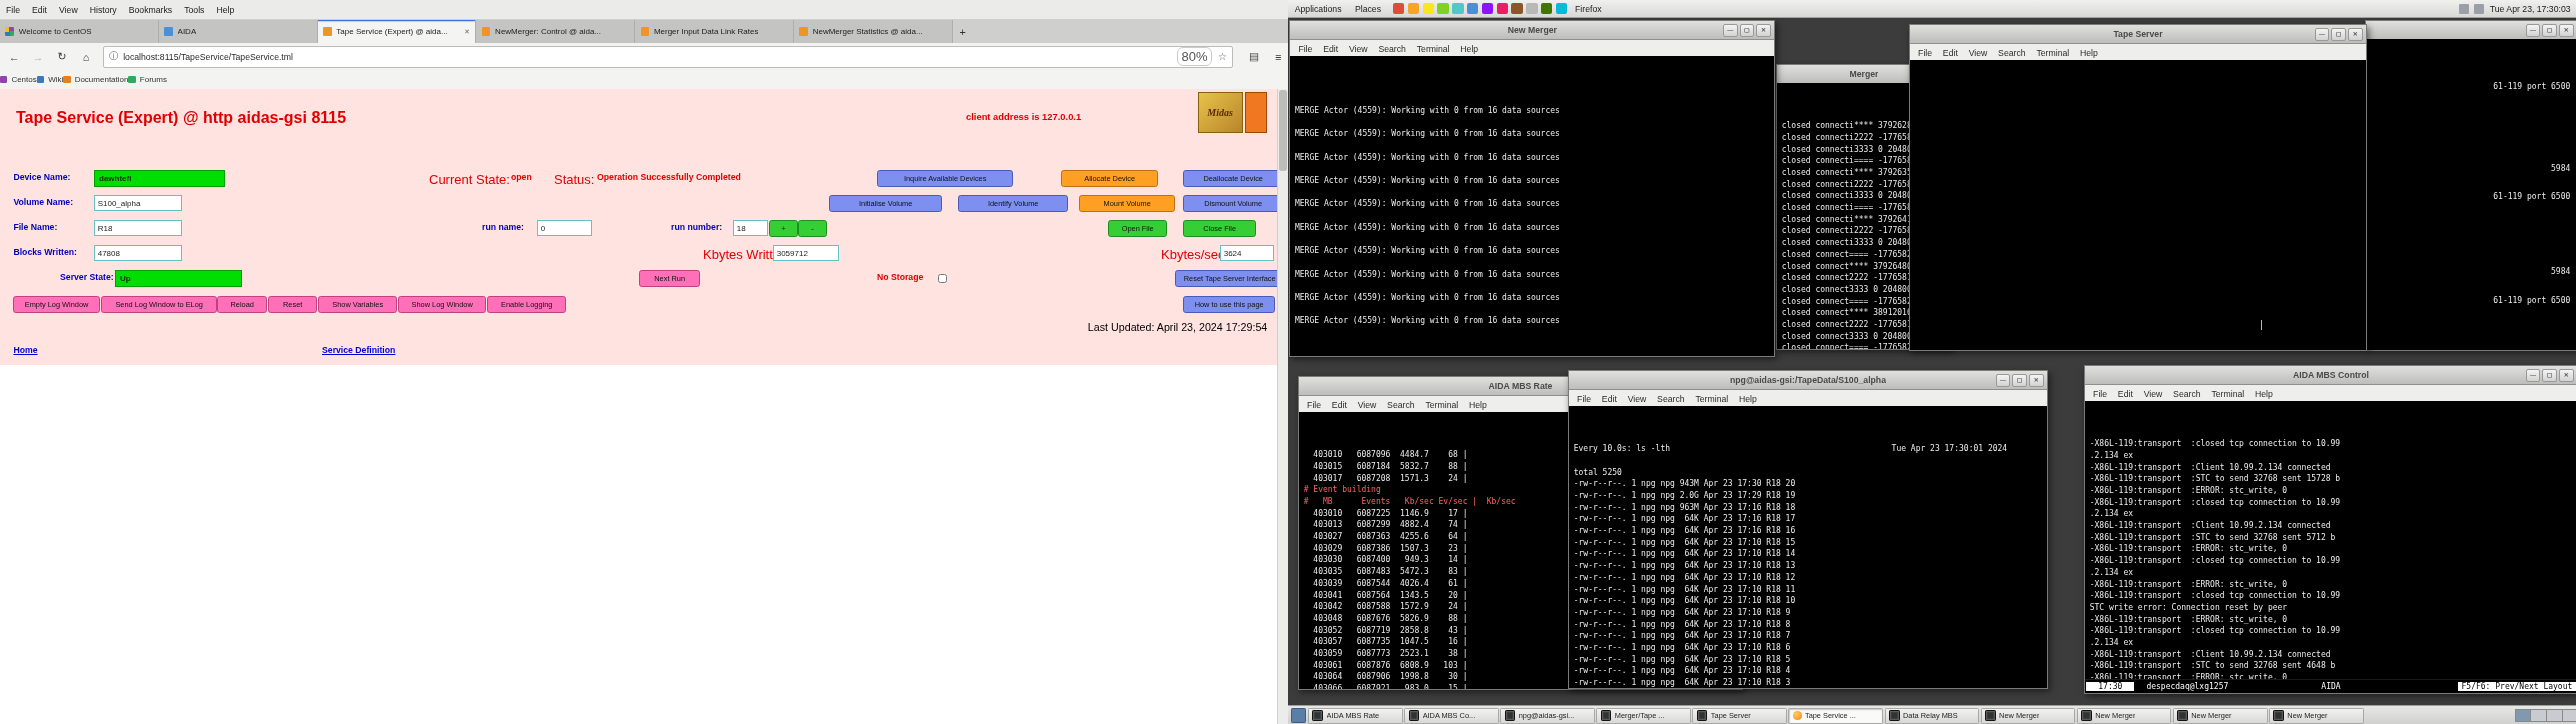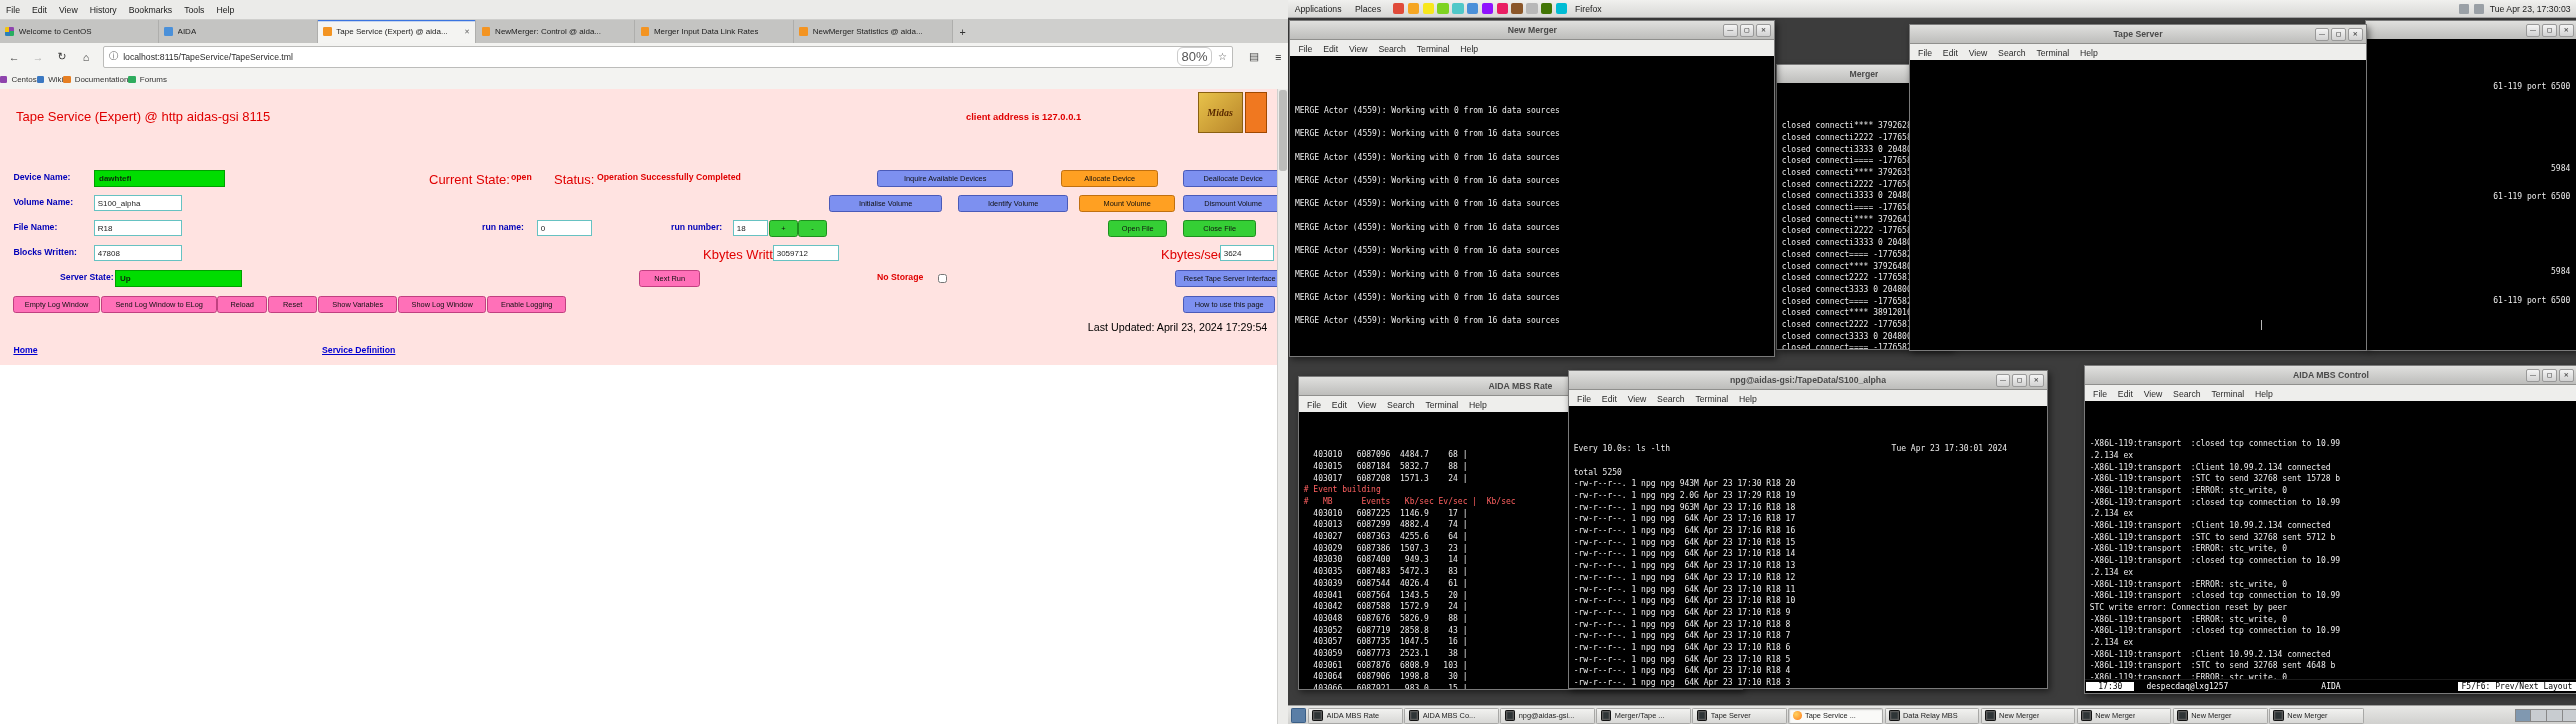--- a/index.html
+++ b/index.html
@@ -36,21 +36,21 @@
   .bm-c2 .bm-icon{background:#3a78c2}
   .bm-c3 .bm-icon{background:#e67e22}
   .bm-c4 .bm-icon{background:#2eac5e}
 
   
   #page{position:absolute;top:89px;left:0;right:10px;bottom:0;background:#ffffff;overflow:hidden}
   #page-scroll{position:absolute;top:89px;right:0;width:10px;bottom:0;background:#ececea;border-left:0.7px solid #d0d0ce}
   #page-scroll .thumb{position:absolute;top:1.3px;left:1.3px;right:1.3px;height:81px;background:#bdbdbb;border-radius:2.7px}
   #page-pink{position:absolute;top:0;left:0;width:100%;height:276px;background:#ffe3e1}
   #page-pink > *{position:absolute}
-  .pg-title{font-size:13px;font-weight:normal;color:#e00000;white-space:nowrap}
+  .pg-title{font-size:16px;font-weight:bold;color:#e00000;white-space:nowrap}
   .client{font-size:9.4px;font-weight:bold;color:#e00000;white-space:nowrap}
   .lbl{font-size:8.7px;font-weight:bold;color:#0000b8;white-space:nowrap}
   .rlbl{font-size:13px;color:#e00000;white-space:nowrap}
   .rbold{font-size:8.7px;font-weight:bold;color:#e00000;white-space:nowrap}
   .inp{height:14px;border:0.7px solid #66c2c2;background:#fff;font-size:8px;padding:0 2.7px;font-family:"Liberation Sans",sans-serif;color:#222}
   .sel{height:14.8px;background:#00dd00;border:0.7px solid #00a000;font-size:8px;font-weight:bold;color:#0c2a0c;display:flex;align-items:center;padding:0 4px}
   .btn{height:14.8px;border:0.7px solid #5a5a8a;border-radius:2.7px;font-size:7.4px;color:#101010;display:flex;align-items:center;justify-content:center;text-align:center;line-height:1.05;padding:0 2.7px;cursor:default}
   .btn.blue{background:#7d90f0;border-color:#4a5ab8}
   .btn.orange{background:#ffa022;border-color:#c07010}
   .btn.green{background:#35cf35;border-color:#1e8f1e}

